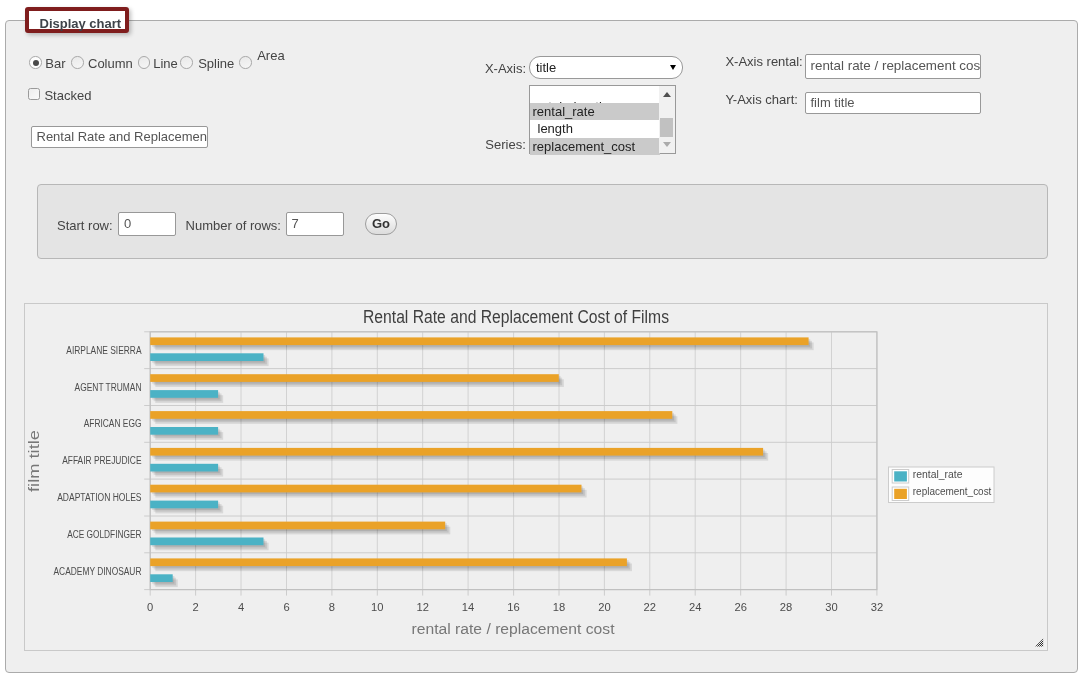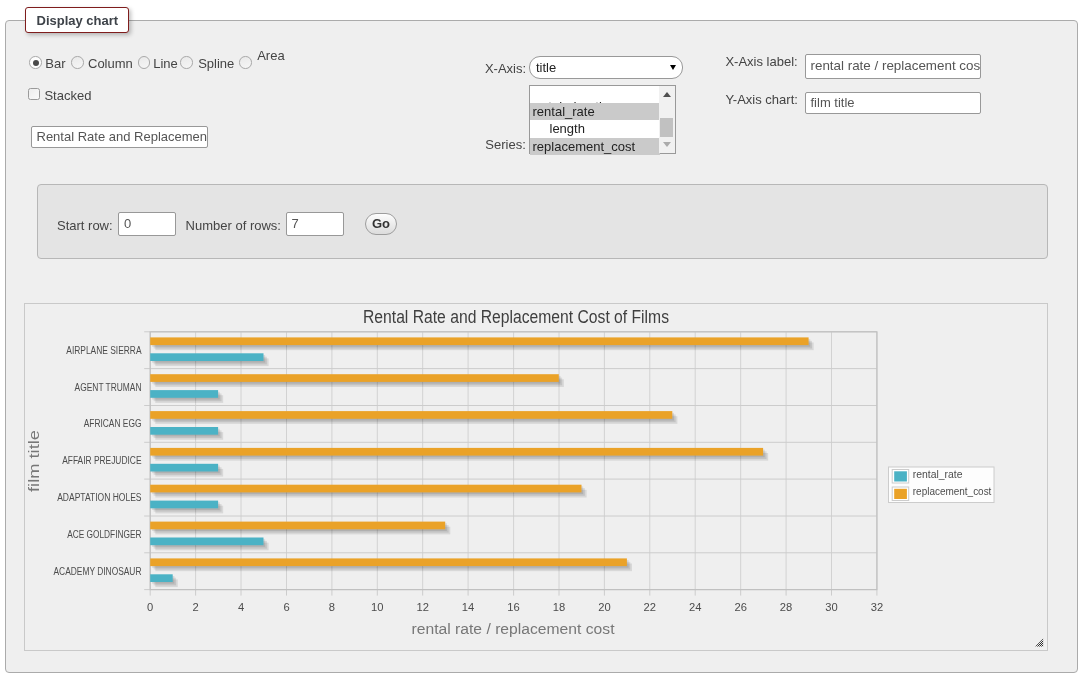--- a/index.html
+++ b/index.html
@@ -1,19 +1,19 @@
 <!DOCTYPE html>
 <html><head>
 <meta charset="utf-8">
 <style>
   * { margin:0; padding:0; box-sizing:border-box; }
   html,body { width:1081px; height:681px; background:#fff; font-family:"Liberation Sans",sans-serif; overflow:hidden; }
   .abs { position:absolute; }
   #fieldset { left:4.5px; top:19.5px; width:1073px; height:653px; background:#efefef; border:1px solid #ababab; border-radius:4px; }
-  #legendbox { left:24.5px; top:7px; width:104px; height:26px; background:#fff; border:1px solid #7f1d1d; border-radius:3px; box-shadow:2px 2px 4px rgba(0,0,0,0.25); }
+  #legendbox { left:24.5px; top:7px; width:104px; height:26px; background:#fff; border:4px solid #7f1d1d; border-radius:3px; box-shadow:2px 2px 4px rgba(0,0,0,0.25); }
   #legendbox span { position:absolute; left:11px; top:5px; font-size:13px; font-weight:bold; color:#3e4349; }
   .lbl { font-size:13px; color:#444; white-space:nowrap; }
   .radio { width:12.5px; height:12.5px; border:1px solid #a9a9a9; border-radius:50%; background:linear-gradient(160deg,#e9e9e9,#f6f6f6); }
   .radio.on { background:#fdfdfd; }
   .radio.on::after { content:""; position:absolute; left:2.5px; top:2.5px; width:6px; height:6px; border-radius:50%; background:#4a4a4a; }
   .checkbox { width:12px; height:12px; border:1px solid #9a9a9a; border-radius:2.5px; background:linear-gradient(135deg,#ededed,#fafafa); }
   .tinput { background:#fff; border:1px solid #989898; border-radius:2px; font-size:13px; color:#555; line-height:20px; padding-left:5px; white-space:nowrap; overflow:hidden; }
 </style>
 </head>
 <body>
@@ -41,31 +41,31 @@
 <div class="abs lbl" style="left:484.9px;top:61px;">X-Axis:</div>
 <div class="abs" style="left:529px;top:56px;width:154px;height:23px;background:#fff;border:1px solid #999;border-radius:11px;">
   <span style="position:absolute;left:6px;top:3px;font-size:13px;color:#222;">title</span>
   <span style="position:absolute;right:6px;top:8px;width:0;height:0;border-left:3.5px solid transparent;border-right:3.5px solid transparent;border-top:5.5px solid #000;"></span>
 </div>
 
 <div class="abs lbl" style="left:485.3px;top:137px;">Series:</div>
 <div class="abs" style="left:528.5px;top:85px;width:147.5px;height:69px;background:#fff;border:1px solid #999;">
   <div style="position:absolute;left:0;top:12px;width:130px;height:17.2px;font-size:13px;color:#222;padding-left:0;line-height:17px;">rental_duration</div>
   <div style="position:absolute;left:0;top:17.2px;width:130px;height:17.2px;font-size:13px;color:#222;padding-left:3px;line-height:17px;background:#cacaca;">rental_rate</div>
-  <div style="position:absolute;left:0;top:34.4px;width:145px;height:17.2px;font-size:13px;color:#222;padding-left:20px;line-height:17px;">length</div>
+  <div style="position:absolute;left:0;top:34.4px;width:145px;height:17.2px;font-size:13px;color:#222;padding-left:8px;line-height:17px;">length</div>
   <div style="position:absolute;left:0;top:51.6px;width:130px;height:17.2px;font-size:13px;color:#222;padding-left:3px;line-height:17px;background:#cacaca;">replacement_cost</div>
 
   <div style="position:absolute;right:0;top:0;width:16.5px;height:67px;background:#f1f1f1;">
     <span style="position:absolute;left:4px;top:6px;width:0;height:0;border-left:4.5px solid transparent;border-right:4.5px solid transparent;border-bottom:5px solid #505050;"></span>
     <div style="position:absolute;left:1.5px;top:32px;width:13px;height:19px;background:#c1c1c1;"></div>
     <span style="position:absolute;left:4px;bottom:6px;width:0;height:0;border-left:4.5px solid transparent;border-right:4.5px solid transparent;border-top:5px solid #ababab;"></span>
   </div>
 </div>
 
-<div class="abs lbl" style="left:725.4px;top:54px;">X-Axis label:</div>
+<div class="abs lbl" style="left:725.4px;top:54px;">X-Axis rental:</div>
 <div class="abs tinput" style="left:804.5px;top:54px;width:176.5px;height:24.5px;line-height:22px;font-size:13.4px;">rental rate / replacement cost</div>
 <div class="abs lbl" style="left:725.4px;top:91.5px;">Y-Axis chart:</div>
 <div class="abs tinput" style="left:804.5px;top:91.5px;width:176.5px;height:22.5px;line-height:20px;">film title</div>
 
 <div class="abs" style="left:37px;top:184px;width:1011px;height:75px;background:#e4e4e4;border:1px solid #b7b7b7;border-radius:4px;"></div>
 <div class="abs lbl" style="left:57px;top:218px;">Start row:</div>
 <div class="abs tinput" style="left:118px;top:212px;width:58px;height:24px;line-height:22px;">0</div>
 <div class="abs lbl" style="left:185.6px;top:218px;text-align:right;">Number of rows:</div>
 <div class="abs tinput" style="left:285.6px;top:212px;width:58px;height:24px;line-height:22px;">7</div>
 <div class="abs" style="left:365px;top:213px;width:32px;height:22px;border:1px solid #9d9d9d;border-radius:11px;background:linear-gradient(#fdfdfd,#dcdcdc);text-align:center;font-size:13px;font-weight:bold;color:#333;line-height:20px;">Go</div>

